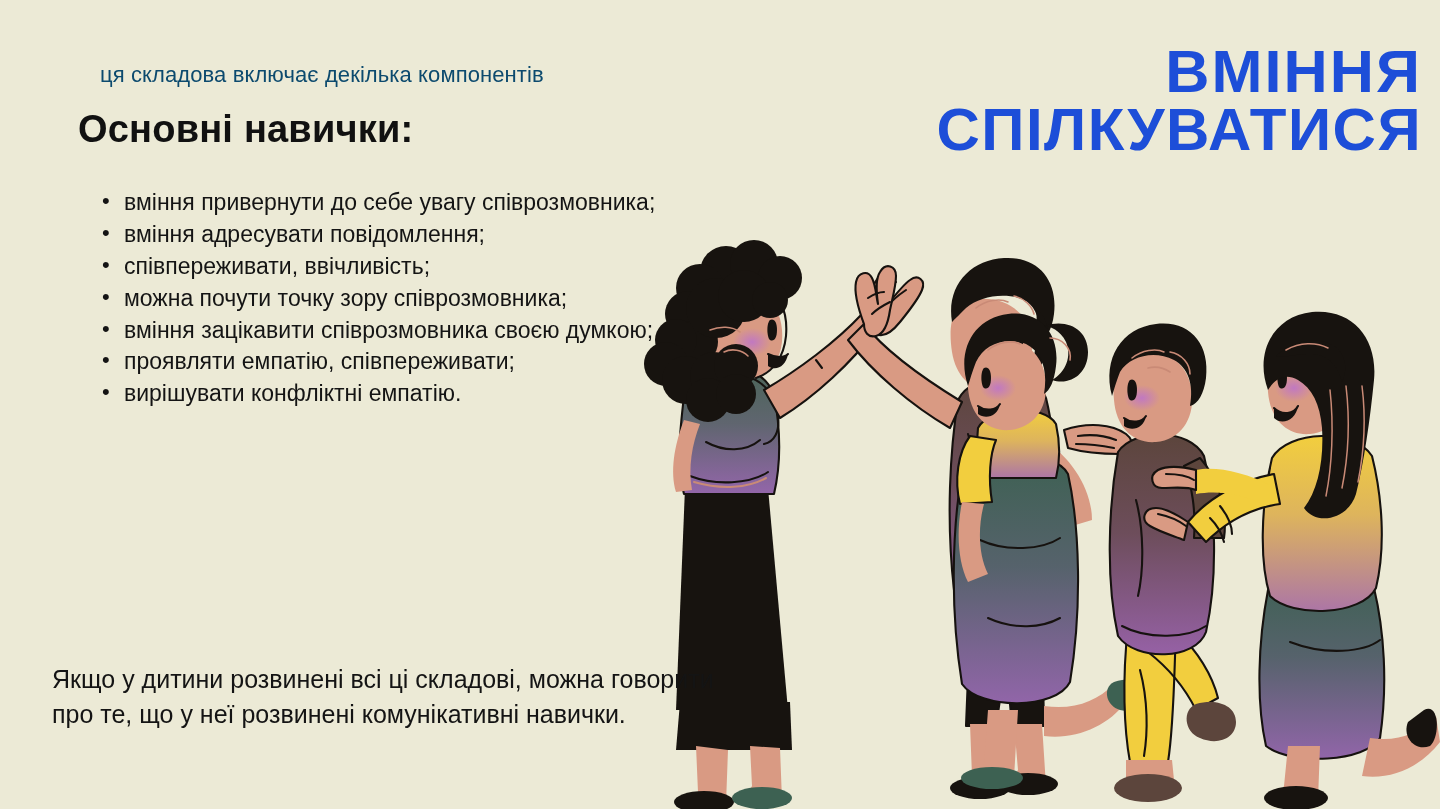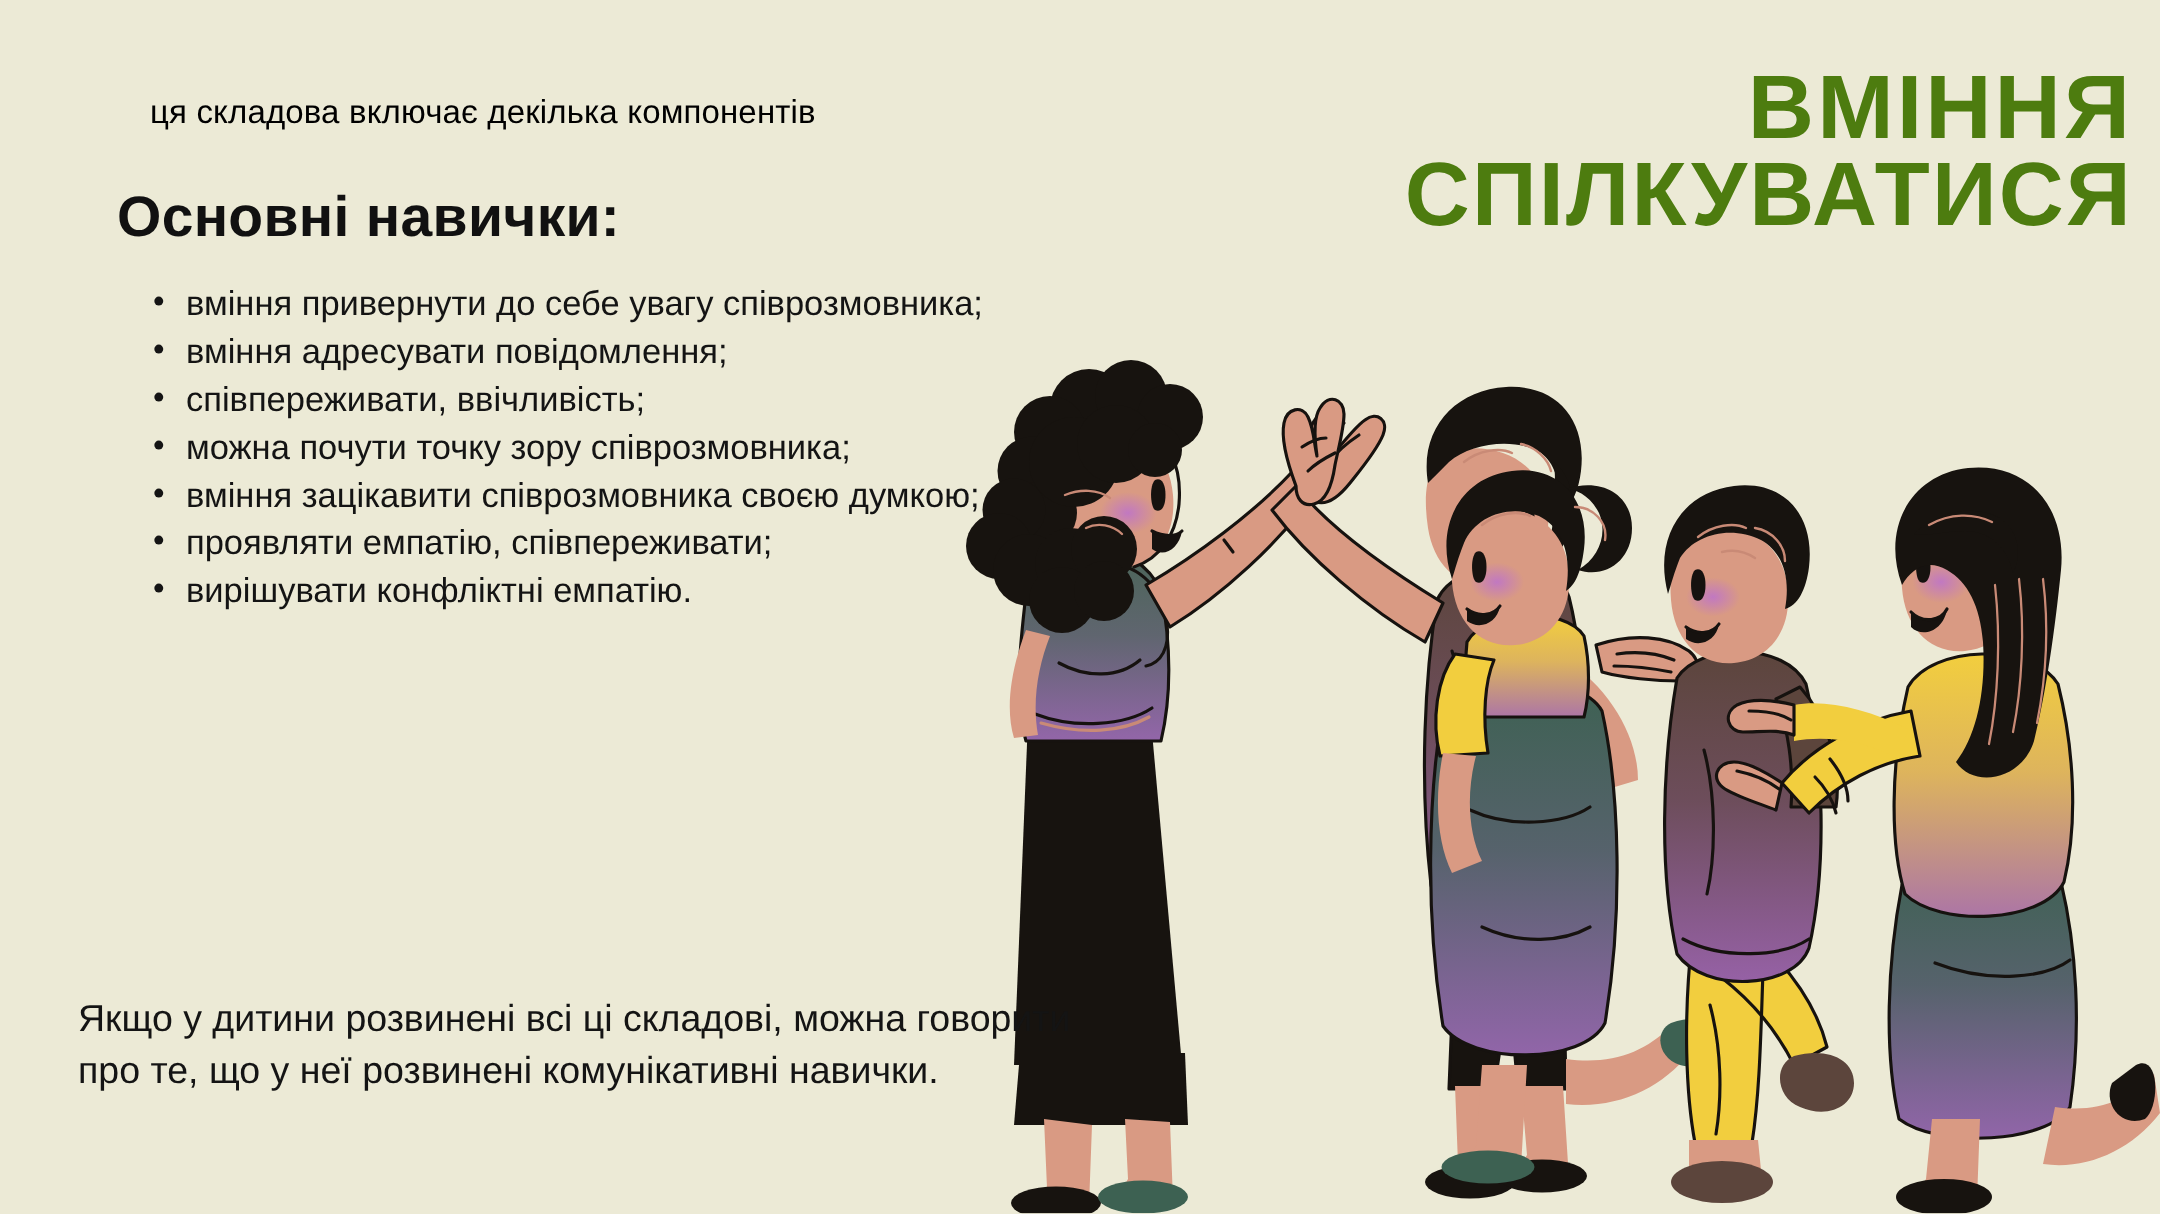--- a/index.html
+++ b/index.html
@@ -24,21 +24,21 @@
   }
 
   
   .title-block {
     position: absolute;
     top: 44px;
     right: 18px;
     width: 660px;
     text-align: right;
     line-height: 0.92;
-    color: #4d7c0f;
+    color: #1d4ed8;
     font-weight: 700;
     letter-spacing: 0.5px;
   }
   .title-line-1 {
     display: block;
     font-size: 60px;
     font-weight: 700;
     letter-spacing: 2px;
     transform: scaleX(1.02);
     transform-origin: right center;
@@ -50,29 +50,29 @@
     letter-spacing: 1.5px;
     margin-top: 3px;
   }
 
   
   .kicker {
     position: absolute;
     left: 100px;
     top: 62px;
     font-size: 22px;
-    color: #000000;
+    color: #0c4a6e;
     font-weight: 400;
     letter-spacing: 0.1px;
   }
 
   .heading {
     position: absolute;
     left: 78px;
-    top: 124px;
+    top: 108px;
     font-size: 38px;
     font-weight: 700;
     color: #111111;
     letter-spacing: 0.2px;
   }
 
   .bullet-list {
     position: absolute;
     left: 96px;
     top: 188px;

